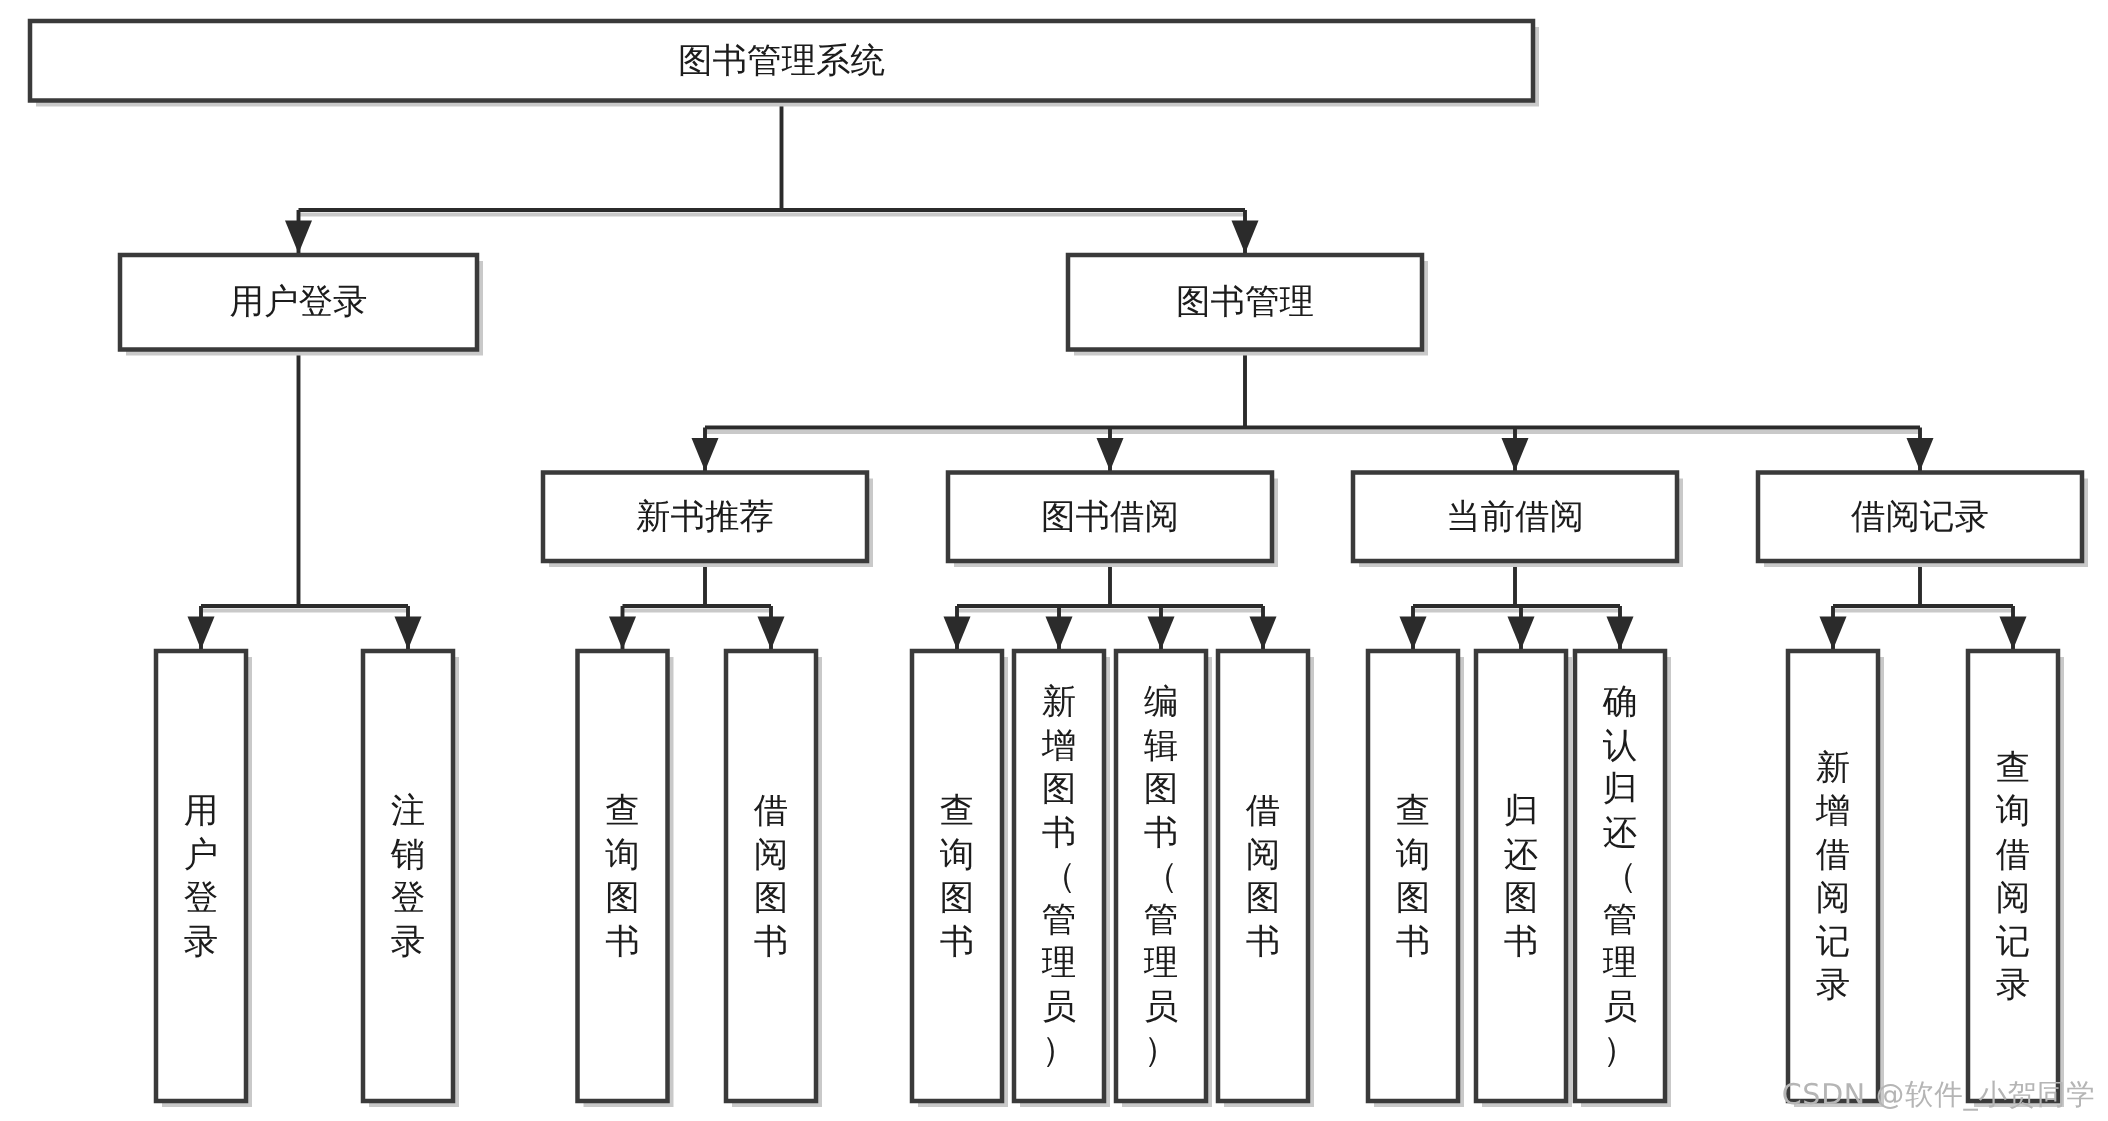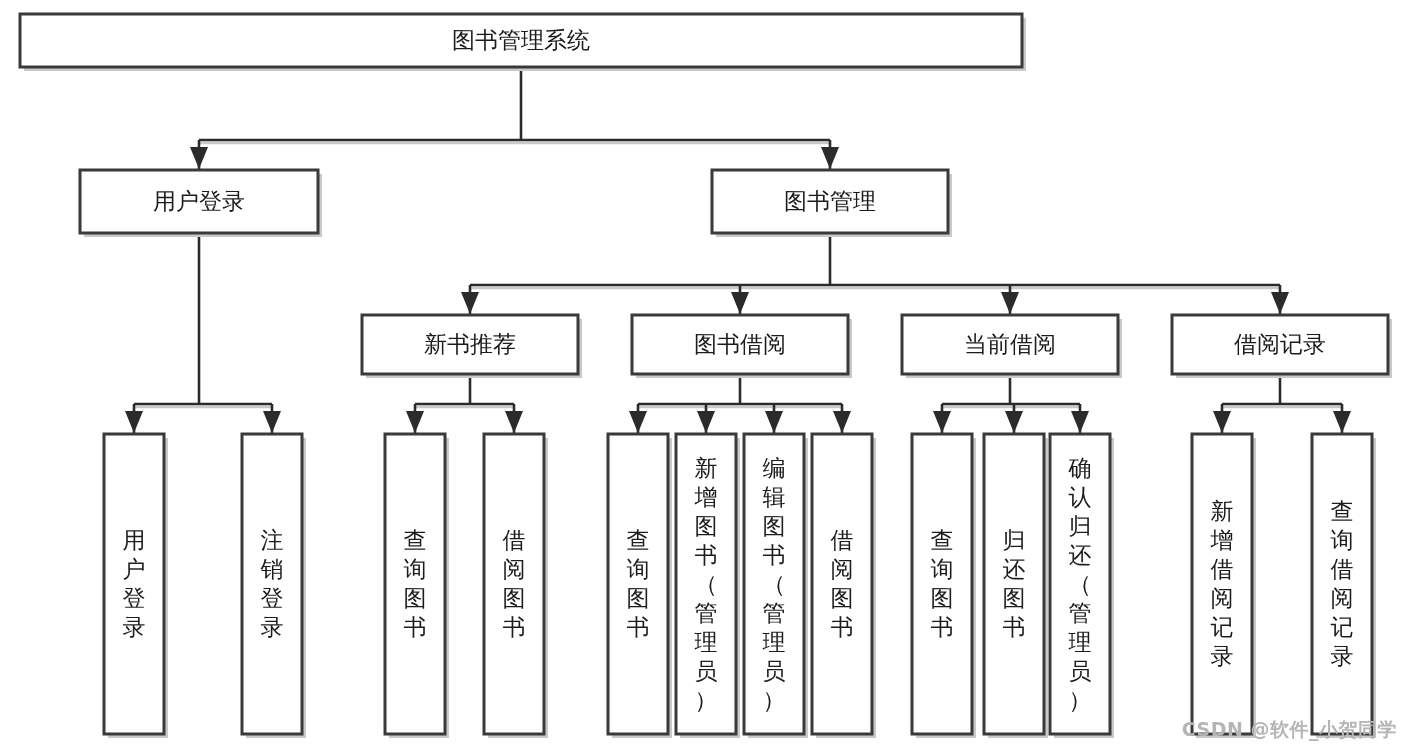--- a/index.html
+++ b/index.html
@@ -21,21 +21,21 @@
   }
   .vlbl{
     font-family:"DejaVu Sans","Liberation Sans",sans-serif;
     font-size:23px;fill:#1c1c1c;
     text-anchor:middle;
   }
   .watermark{
     position:absolute;right:8px;bottom:4px;
     font-family:"DejaVu Sans","Liberation Sans",sans-serif;
     font-size:19px;color:#b5b5b5;letter-spacing:.5px;
-    white-space:nowrap;user-select:none;font-weight:bold;
+    white-space:nowrap;user-select:none;
   }
 </style>
 </head>
 <body>
 
 <svg id="diagram" viewBox="0 0 1405 747" xmlns="http://www.w3.org/2000/svg">
   <g id="connectors-layer">
       <path d="M 521 67 L 521 140" class="conn"></path>
       <path d="M 199 143 L 830 143" class="conn-shadow"></path>
       <path d="M 199 140 L 830 140" class="conn"></path>

